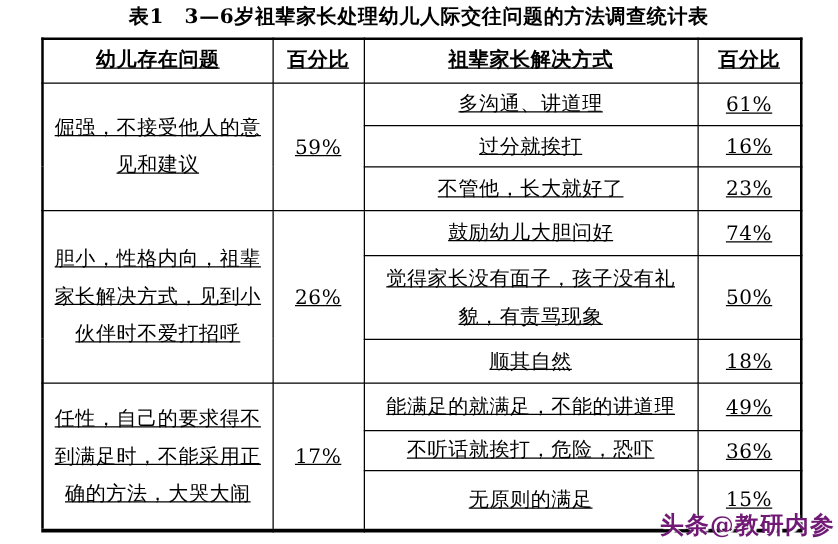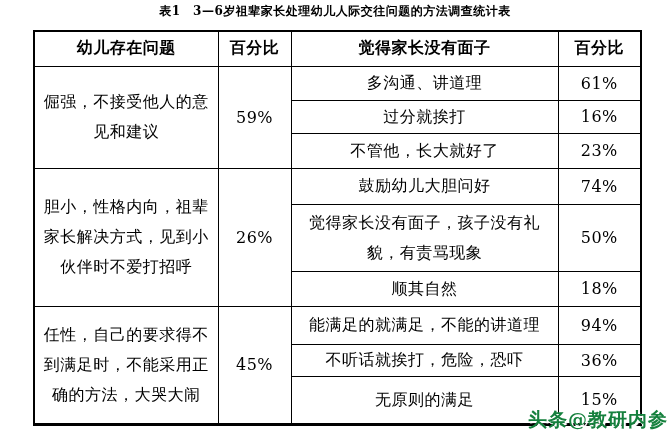--- a/index.html
+++ b/index.html
@@ -15,21 +15,21 @@
     overflow: hidden;
     font-family: "DejaVu Serif", "Liberation Serif", serif;
     color: #000000;
   }
   .title {
     position: absolute;
     top: 3px;
     left: 0;
     width: 670px;
     text-align: center;
-    font-size: 12px;
+    font-size: 16px;
     font-weight: bold;
     letter-spacing: 0.5px;
     white-space: nowrap;
   }
   table.survey {
     position: absolute;
     left: 33px;
     top: 30px;
     width: 607px;
     border-collapse: collapse;
@@ -39,20 +39,21 @@
   }
   table.survey th,
   table.survey td {
     border: 1px solid #000000;
     text-align: center;
     vertical-align: middle;
     padding: 0 5px;
     font-size: 16px;
     letter-spacing: 0.5px;
     overflow: hidden;
+    text-decoration: underline;
   }
   table.survey th {
     font-weight: bold;
     font-size: 16px;
   }
   tr.hr      { height: 35px; }
   tr.r34     { height: 34px; }
   tr.r33     { height: 33px; }
   tr.r35     { height: 35px; }
   tr.r36     { height: 36px; }
@@ -70,21 +71,21 @@
   }
   td.solution {
     line-height: 30px;
   }
   .watermark {
     position: absolute;
     right: 2px;
     bottom: 2px;
     font-size: 19px;
     font-weight: bold;
-    color: #15803d;
+    color: #701a75;
     letter-spacing: 1px;
     text-shadow: 1.5px 1.5px 0 #ffffff, 2px 2px 1px #ffffff;
     white-space: nowrap;
   }
 </style>
 </head>
 <body>
 
 <div class="page">
 
@@ -94,21 +95,21 @@
     <colgroup>
       <col style="width:184px">
       <col style="width:73px">
       <col style="width:267px">
       <col style="width:83px">
     </colgroup>
     <thead>
       <tr class="hr">
         <th>幼儿存在问题</th>
         <th>百分比</th>
-        <th>觉得家长没有面子</th>
+        <th>祖辈家长解决方式</th>
         <th>百分比</th>
       </tr>
     </thead>
     <tbody>
 
       <tr class="r34">
         <td class="problem" rowspan="3">倔强，不接受他人的意见和建议</td>
         <td class="pct" rowspan="3">59%</td>
         <td class="solution">多沟通、讲道理</td>
         <td class="pct">61%</td>
@@ -132,23 +133,23 @@
         <td class="solution">觉得家长没有面子，孩子没有礼貌，有责骂现象</td>
         <td class="pct">50%</td>
       </tr>
       <tr class="r35">
         <td class="solution">顺其自然</td>
         <td class="pct">18%</td>
       </tr>
 
       <tr class="r38">
         <td class="problem" rowspan="3">任性，自己的要求得不到满足时，不能采用正确的方法，大哭大闹</td>
-        <td class="pct" rowspan="3">45%</td>
+        <td class="pct" rowspan="3">17%</td>
         <td class="solution">能满足的就满足，不能的讲道理</td>
-        <td class="pct">94%</td>
+        <td class="pct">49%</td>
       </tr>
       <tr class="r32">
         <td class="solution">不听话就挨打，危险，恐吓</td>
         <td class="pct">36%</td>
       </tr>
       <tr class="r48">
         <td class="solution">无原则的满足</td>
         <td class="pct">15%</td>
       </tr>
     </tbody>

